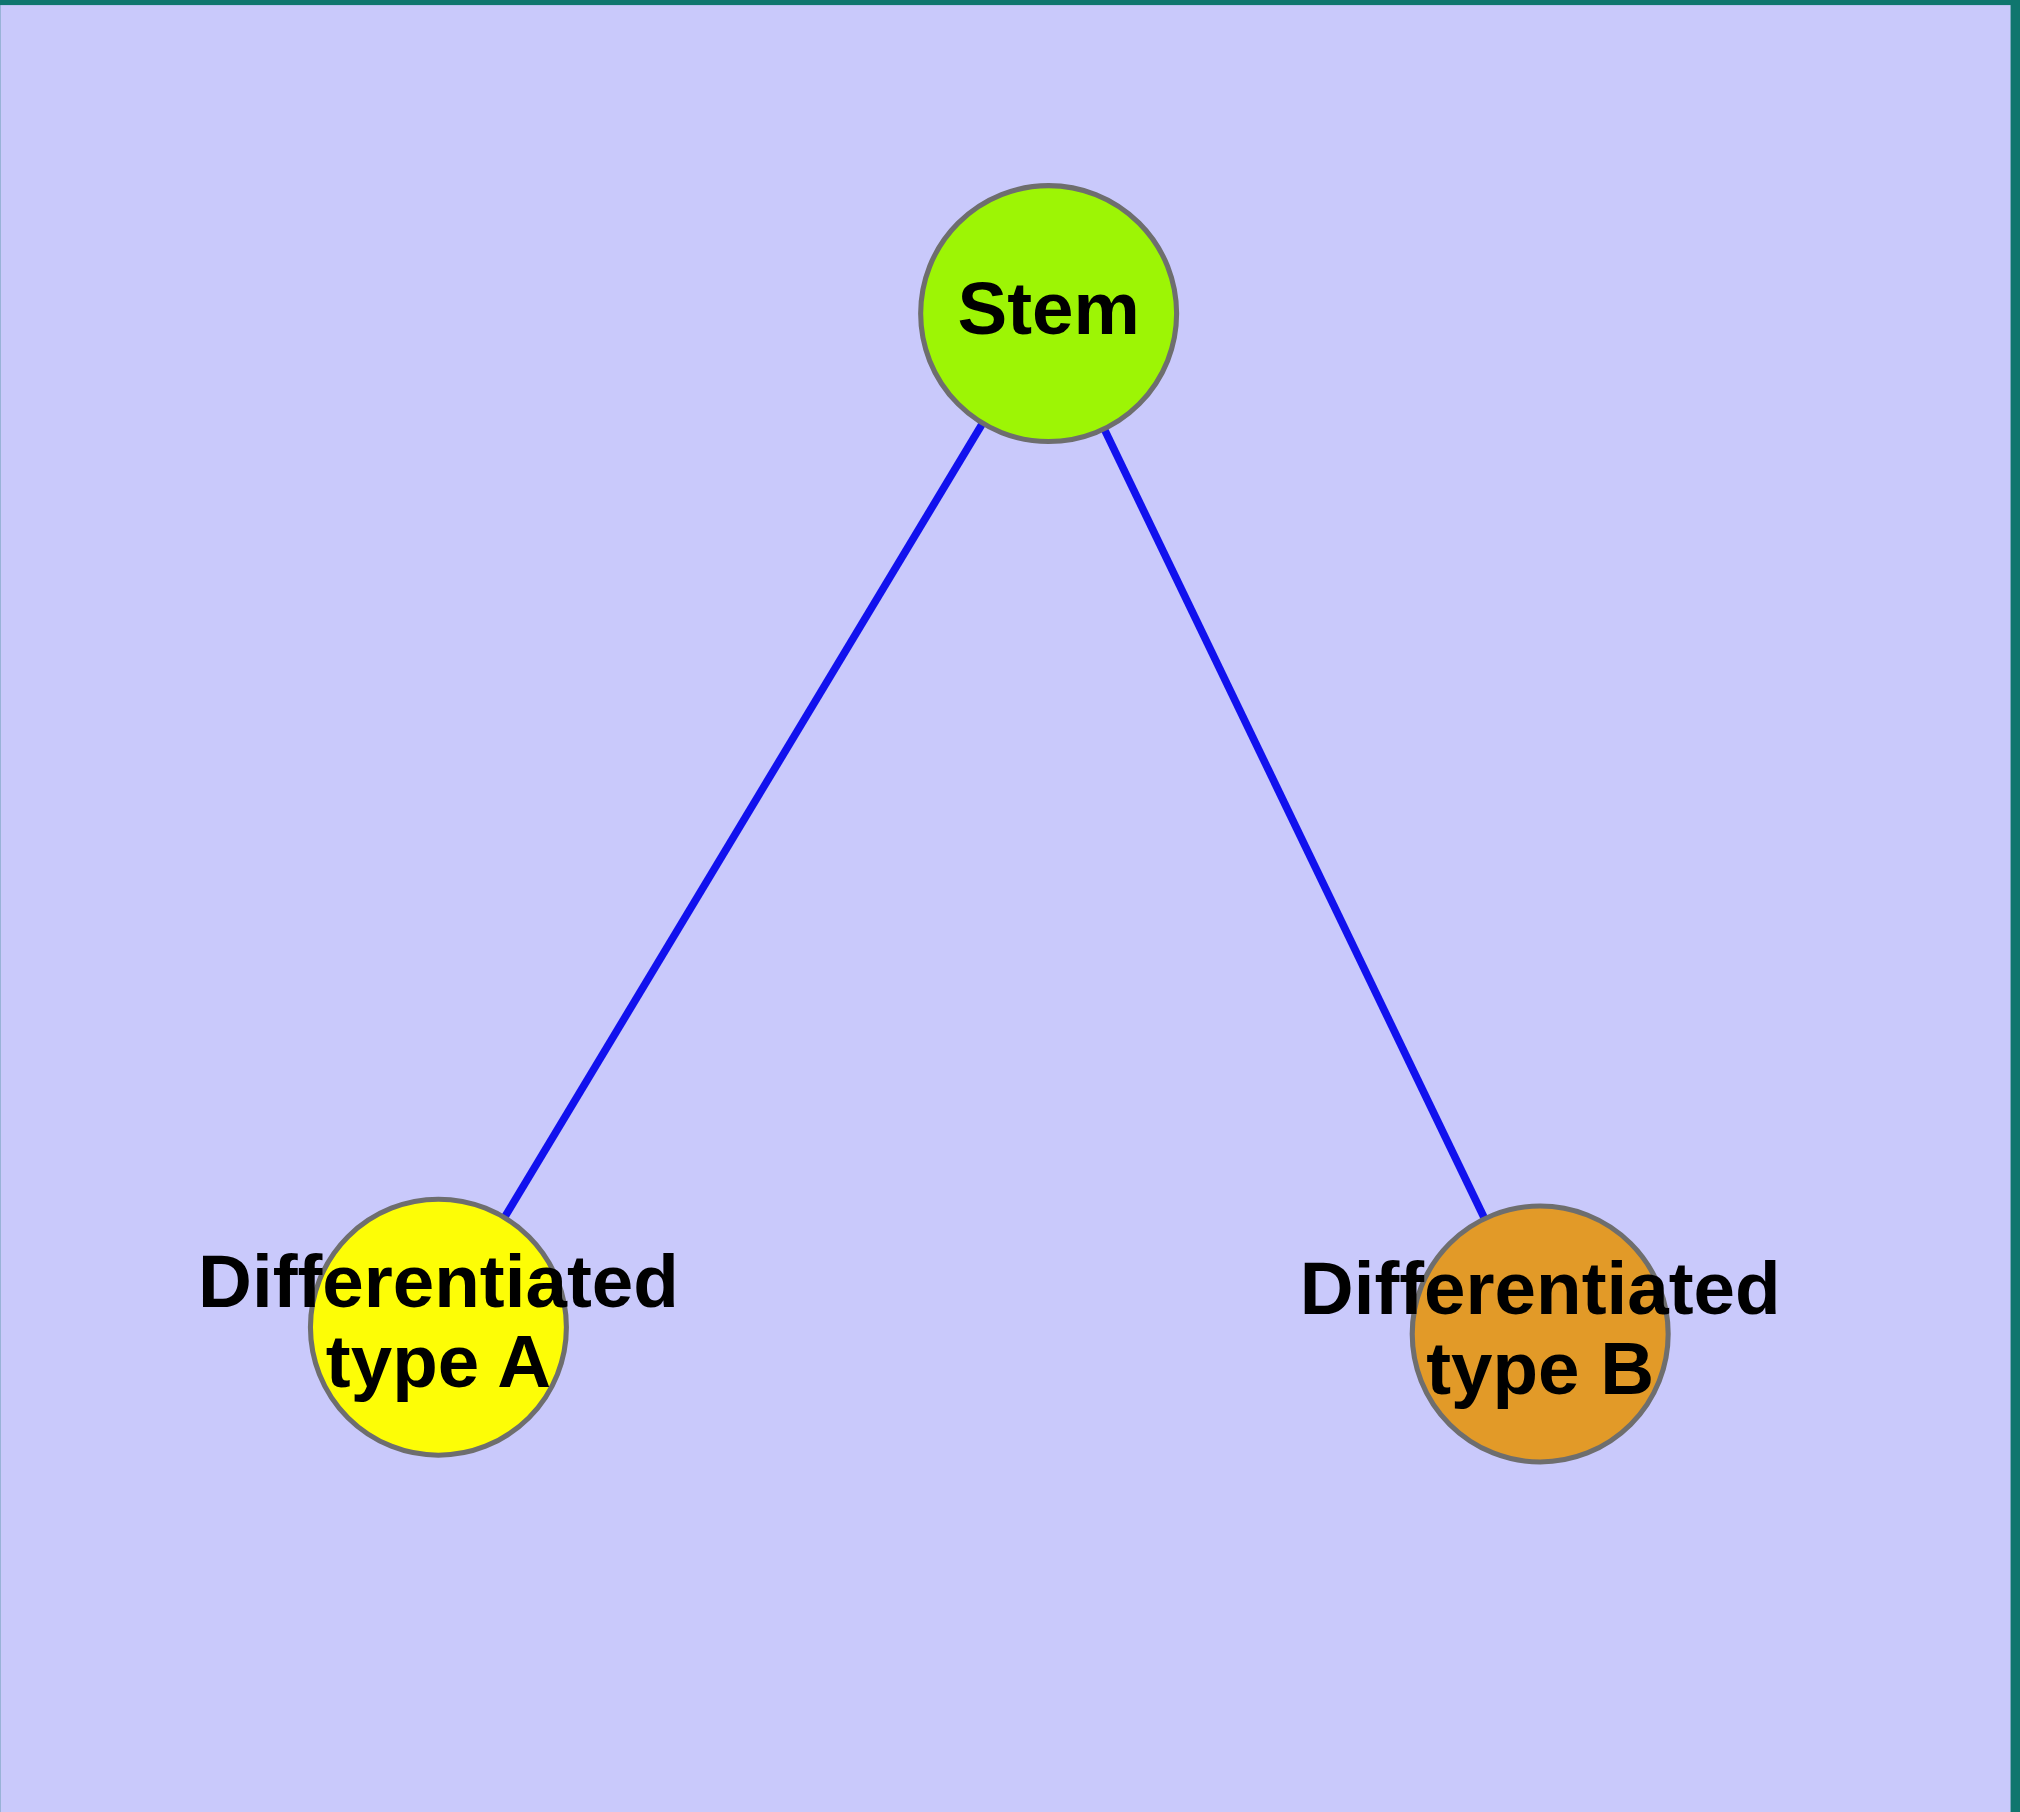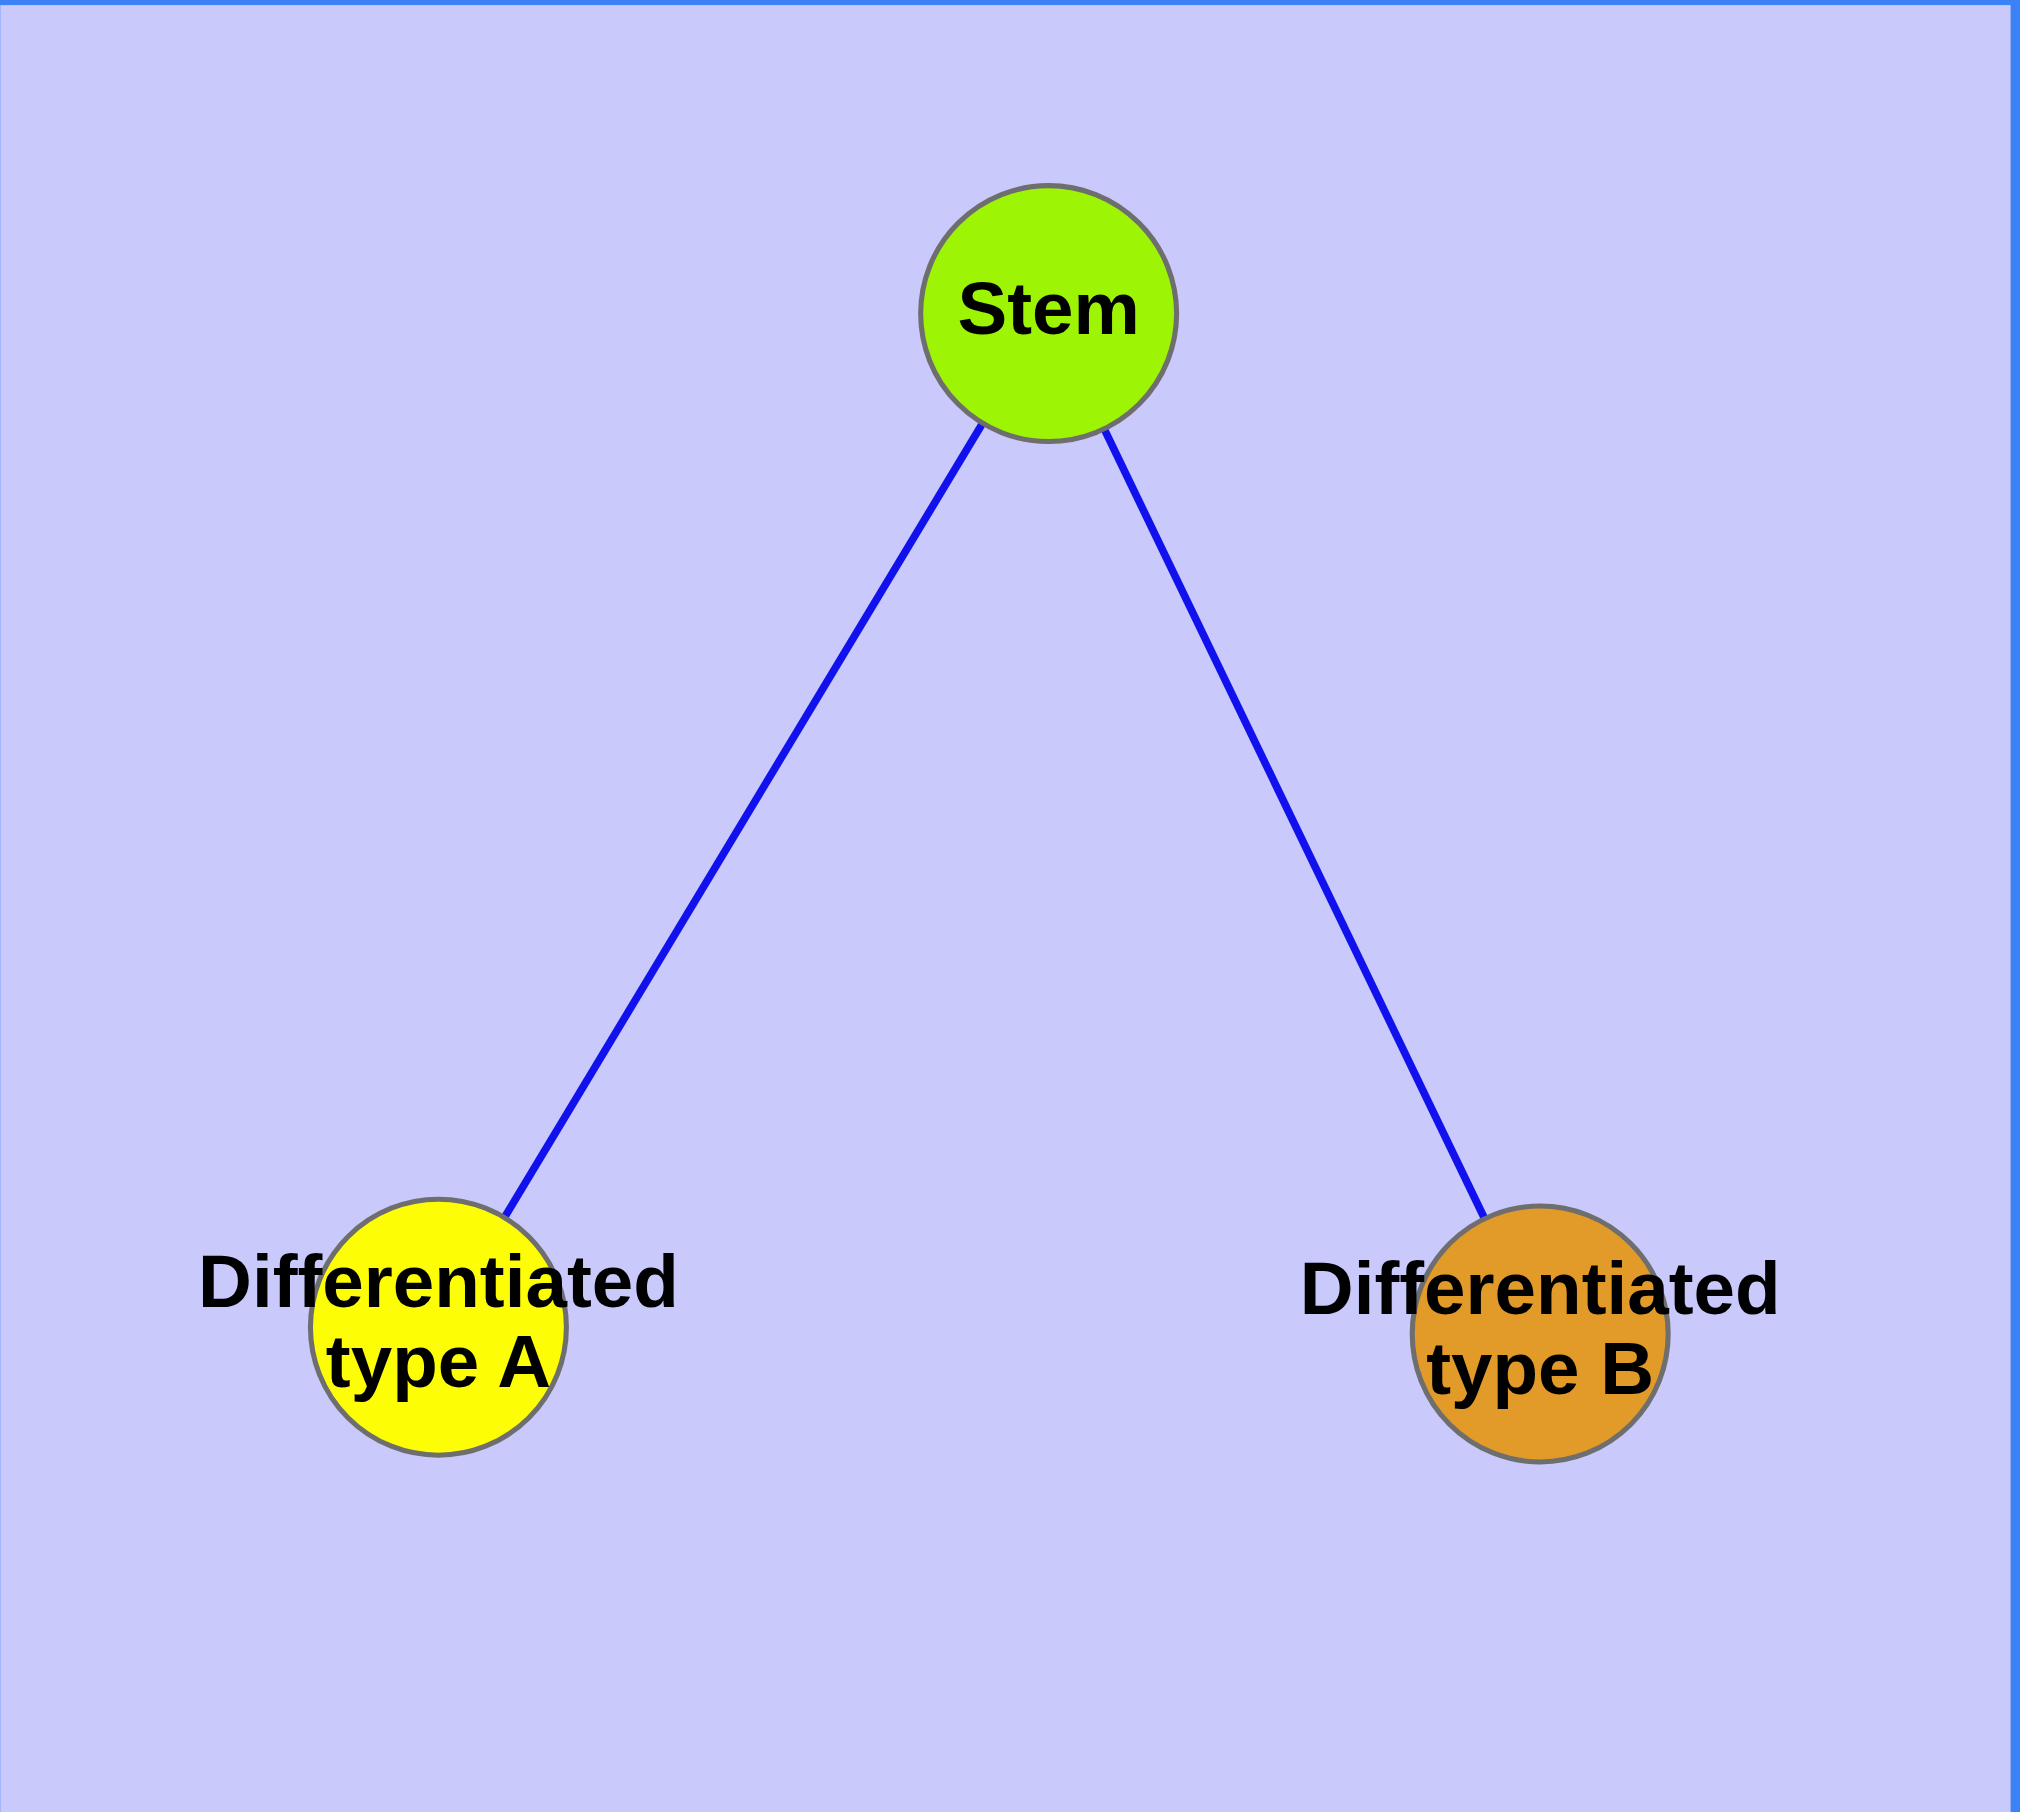--- a/index.html
+++ b/index.html
@@ -33,21 +33,21 @@
     font-weight: bold;
     fill: #000000;
     text-anchor: middle;
     dominant-baseline: middle;
     paint-order: normal;
   }
 </style>
 </head>
 <body>
 
-<div id="graph-canvas" style="background: #3b82f6;">
+<div id="graph-canvas" style="background: #0f766e;">
   <svg id="graph-svg" viewBox="0 0 2384 2138" xmlns="http://www.w3.org/2000/svg">
     <rect id="bg-rect" x="0" y="6" width="2372" height="2132" fill="#c9c9fb"></rect>
     <g id="edge-layer">
         <line x1="1160.1518624641833" y1="497.6532951289399" x2="593.8481375358166" y2="1438.3467048710602" stroke="#1111ee" stroke-width="9" stroke-linecap="butt"></line>
         <line x1="1301.6653435755102" y1="504.2363339050245" x2="1752.3346564244898" y2="1439.7636660949754" stroke="#1111ee" stroke-width="9" stroke-linecap="butt"></line>
       </g>
     <g id="node-layer">
         <circle cx="1237" cy="370" r="151" fill="#9df505" stroke="#6e6e6e" stroke-width="6"></circle>
         <circle cx="517" cy="1566" r="151" fill="#fdfd06" stroke="#6e6e6e" stroke-width="6"></circle>
         <circle cx="1817" cy="1574" r="151" fill="#e29a28" stroke="#6e6e6e" stroke-width="6"></circle>

